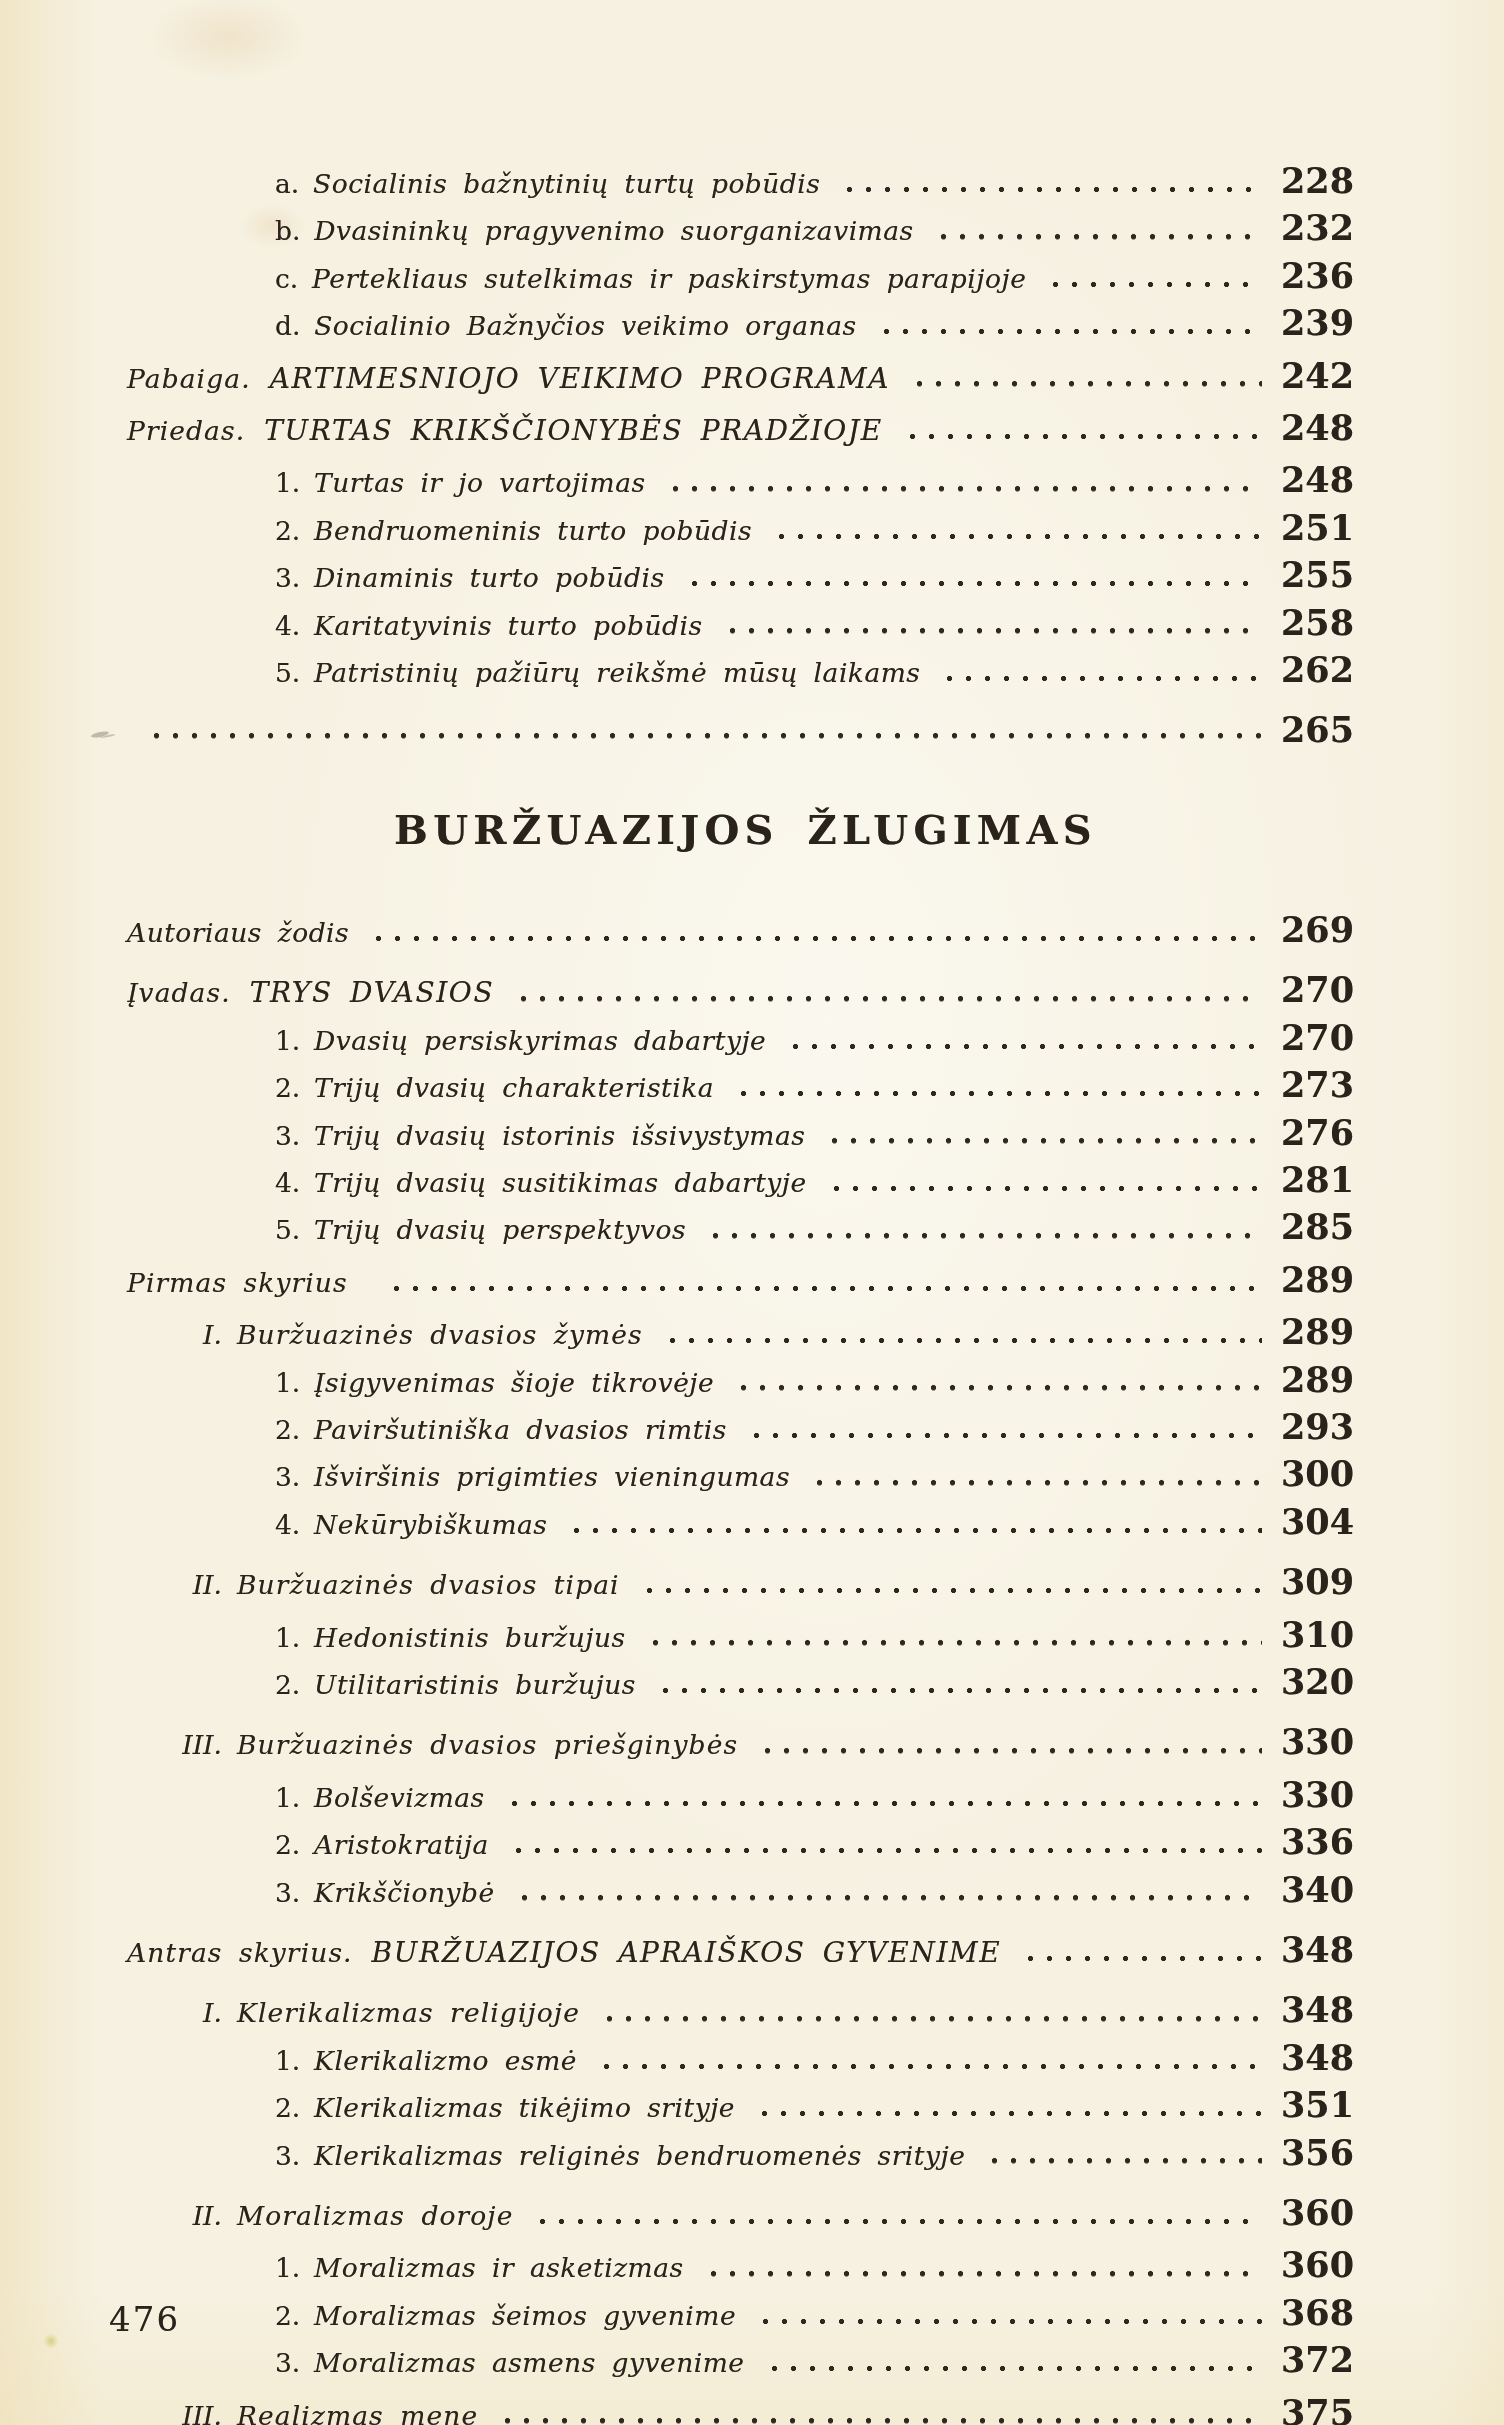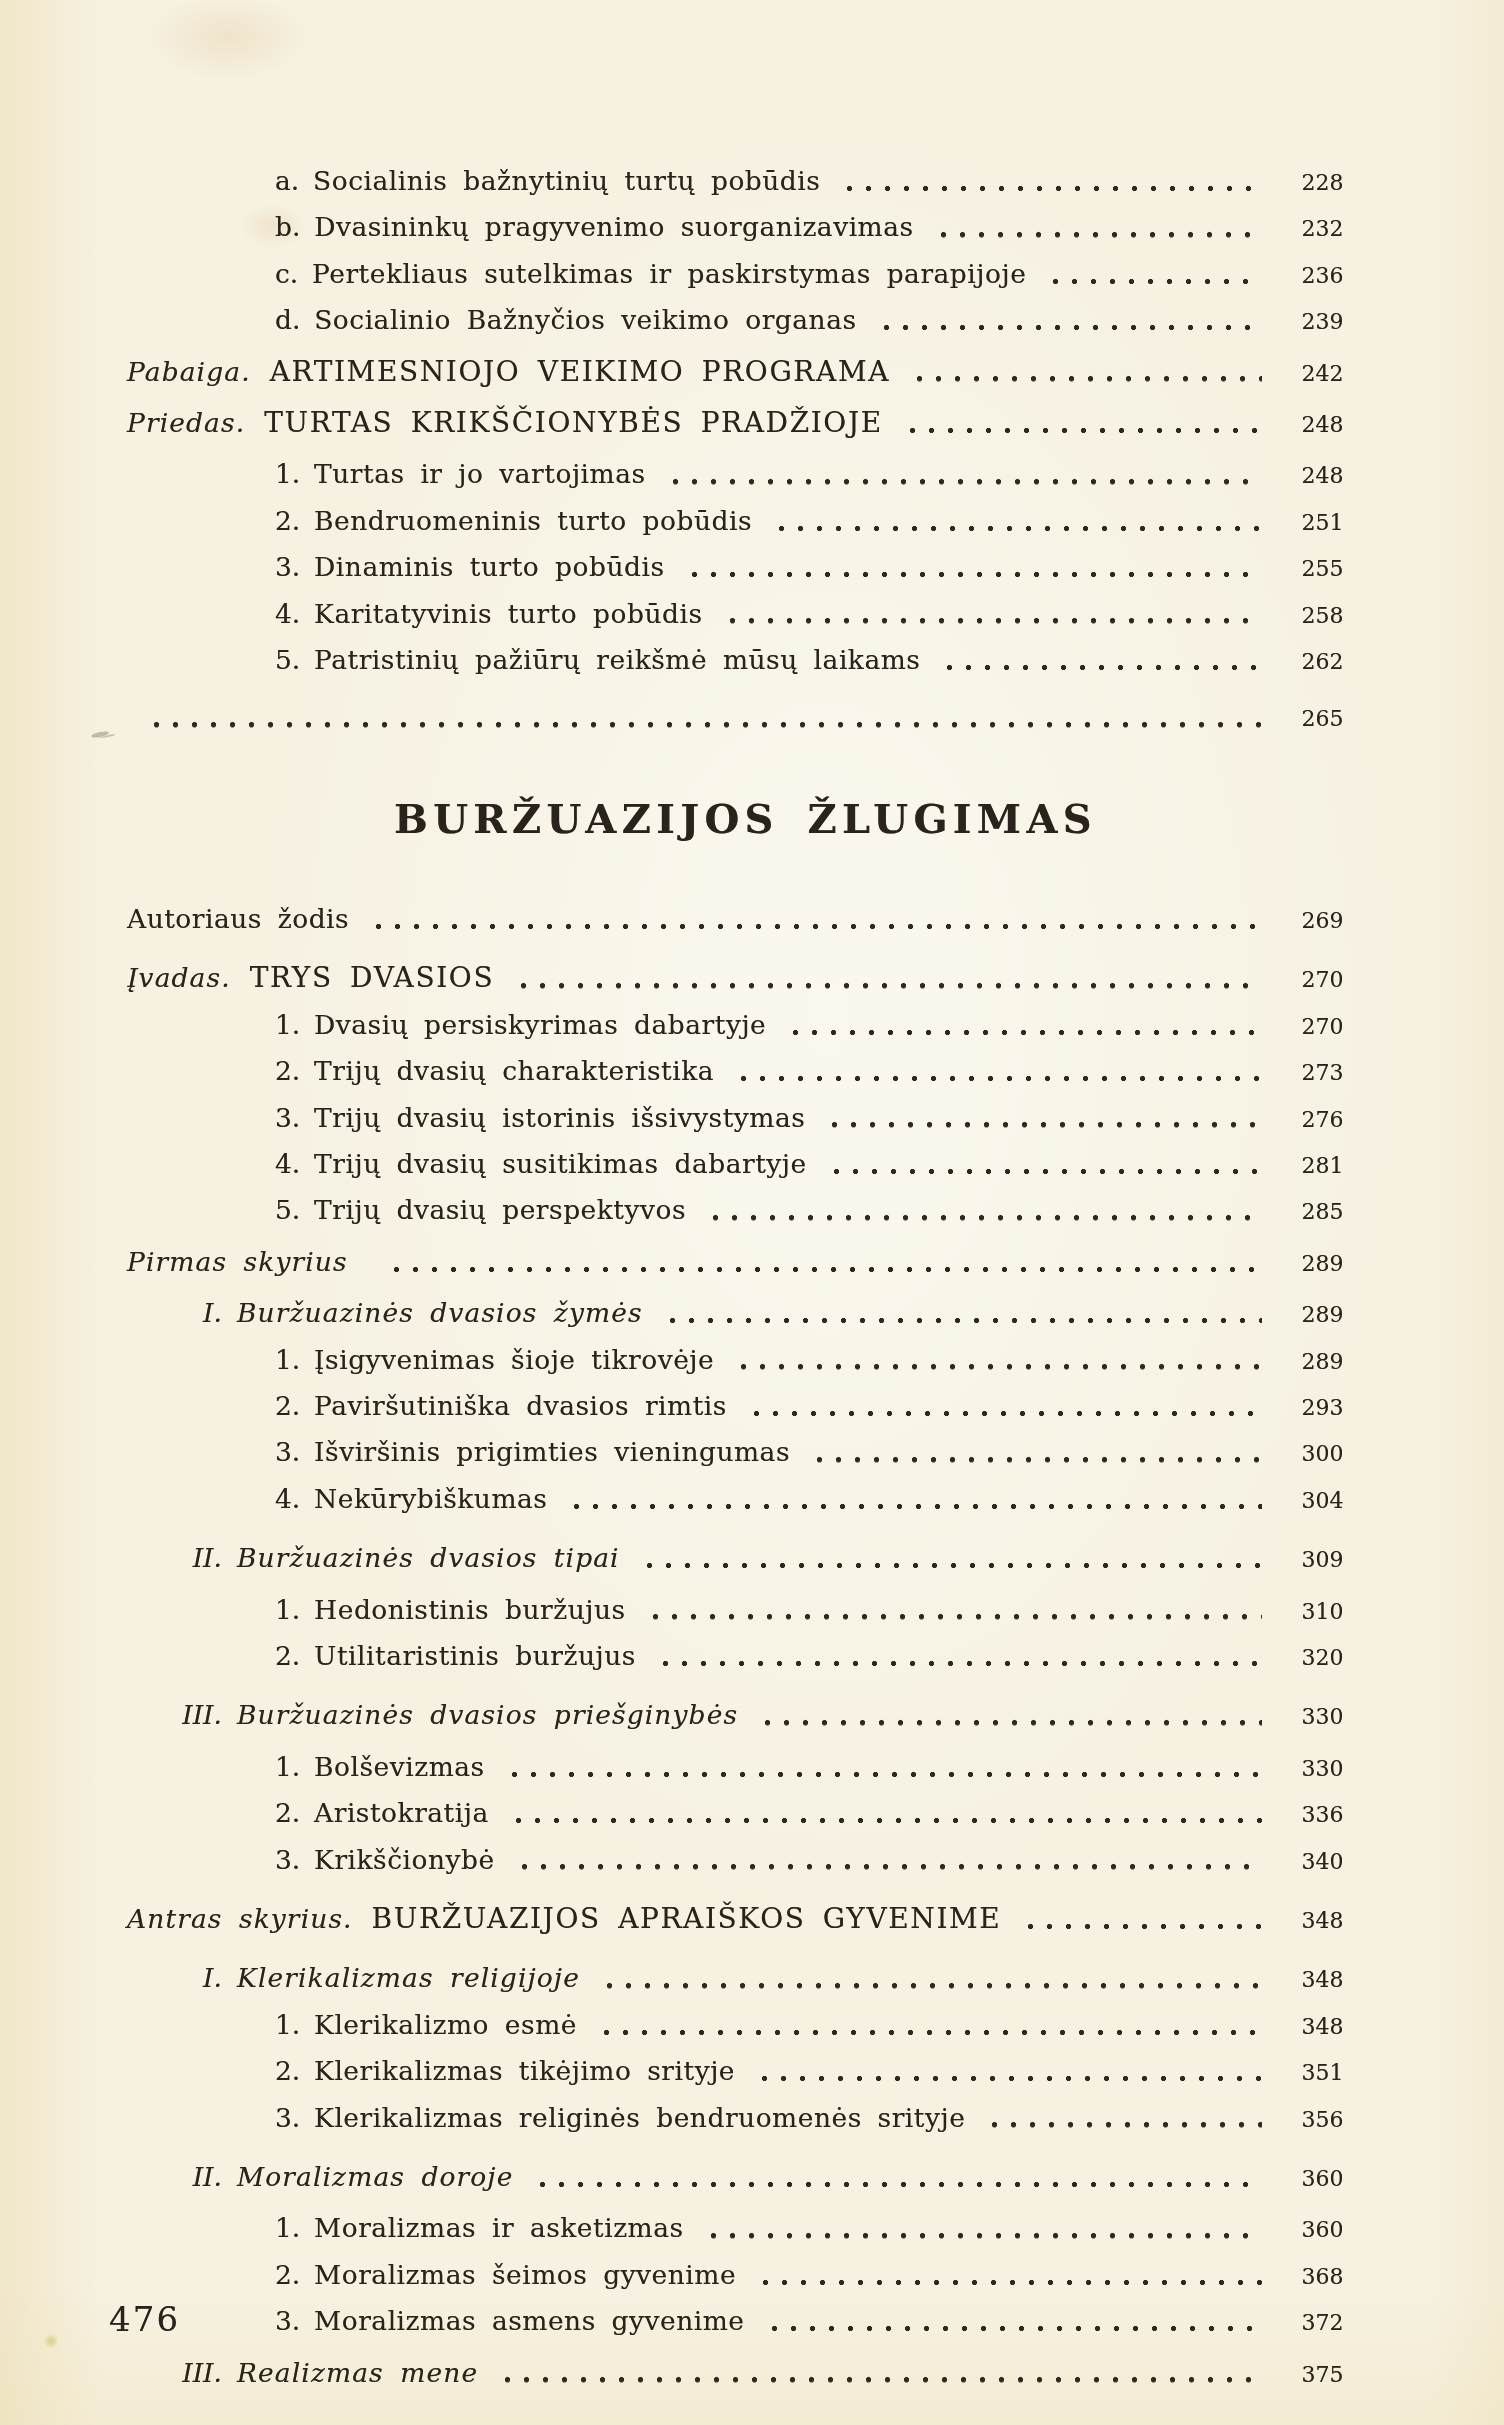--- a/index.html
+++ b/index.html
@@ -45,40 +45,41 @@
   .row.indent-base  { padding-left: 0; }
   .prefix { margin-right: 13.8px; }
   .prefix.it { font-style: italic; margin-right: 19px; letter-spacing: 1.1px; }
   .prefix.roman {
     display: inline-block;
     min-width: 63px;
     text-align: right;
     margin-right: 15px;
     font-style: italic;
   }
-  .txt { letter-spacing: 0.5px; }
+  .txt { letter-spacing: 0.5px; font-style: italic; }
   .txt.caps { font-size: 28px; letter-spacing: 1.6px; }
   .txt.it { font-style: italic; letter-spacing: 1.1px; }
   .txt.spaced { letter-spacing: 0.85em; word-spacing: 1.8em; }
   .leader {
     flex: 1 1 0;
     min-width: 21px;
     align-self: flex-end;
     height: 7.4px;
     margin: 0 19px 3.2px 20px;
     background-image: radial-gradient(circle, #2e2821 2.4px, rgba(46,40,33,0) 3px);
     background-size: 19px 7.4px;
     background-repeat: repeat-x;
     background-position: 0 50%;
   }
   .pg {
     flex: none;
     min-width: 83px;
-    text-align: center;
-    font-size: 22px;
+    text-align: left;
+    font-size: 35px;
+    font-weight: bold;
   }
   .heading {
     text-align: center;
     font-size: 40px;
     line-height: 51px;
     font-weight: bold;
     letter-spacing: 5.3px;
     word-spacing: 9.5px;
     margin: 61px 0 62px 0;
     text-shadow: 0 0 0.5px rgba(43,34,22,0.5);

